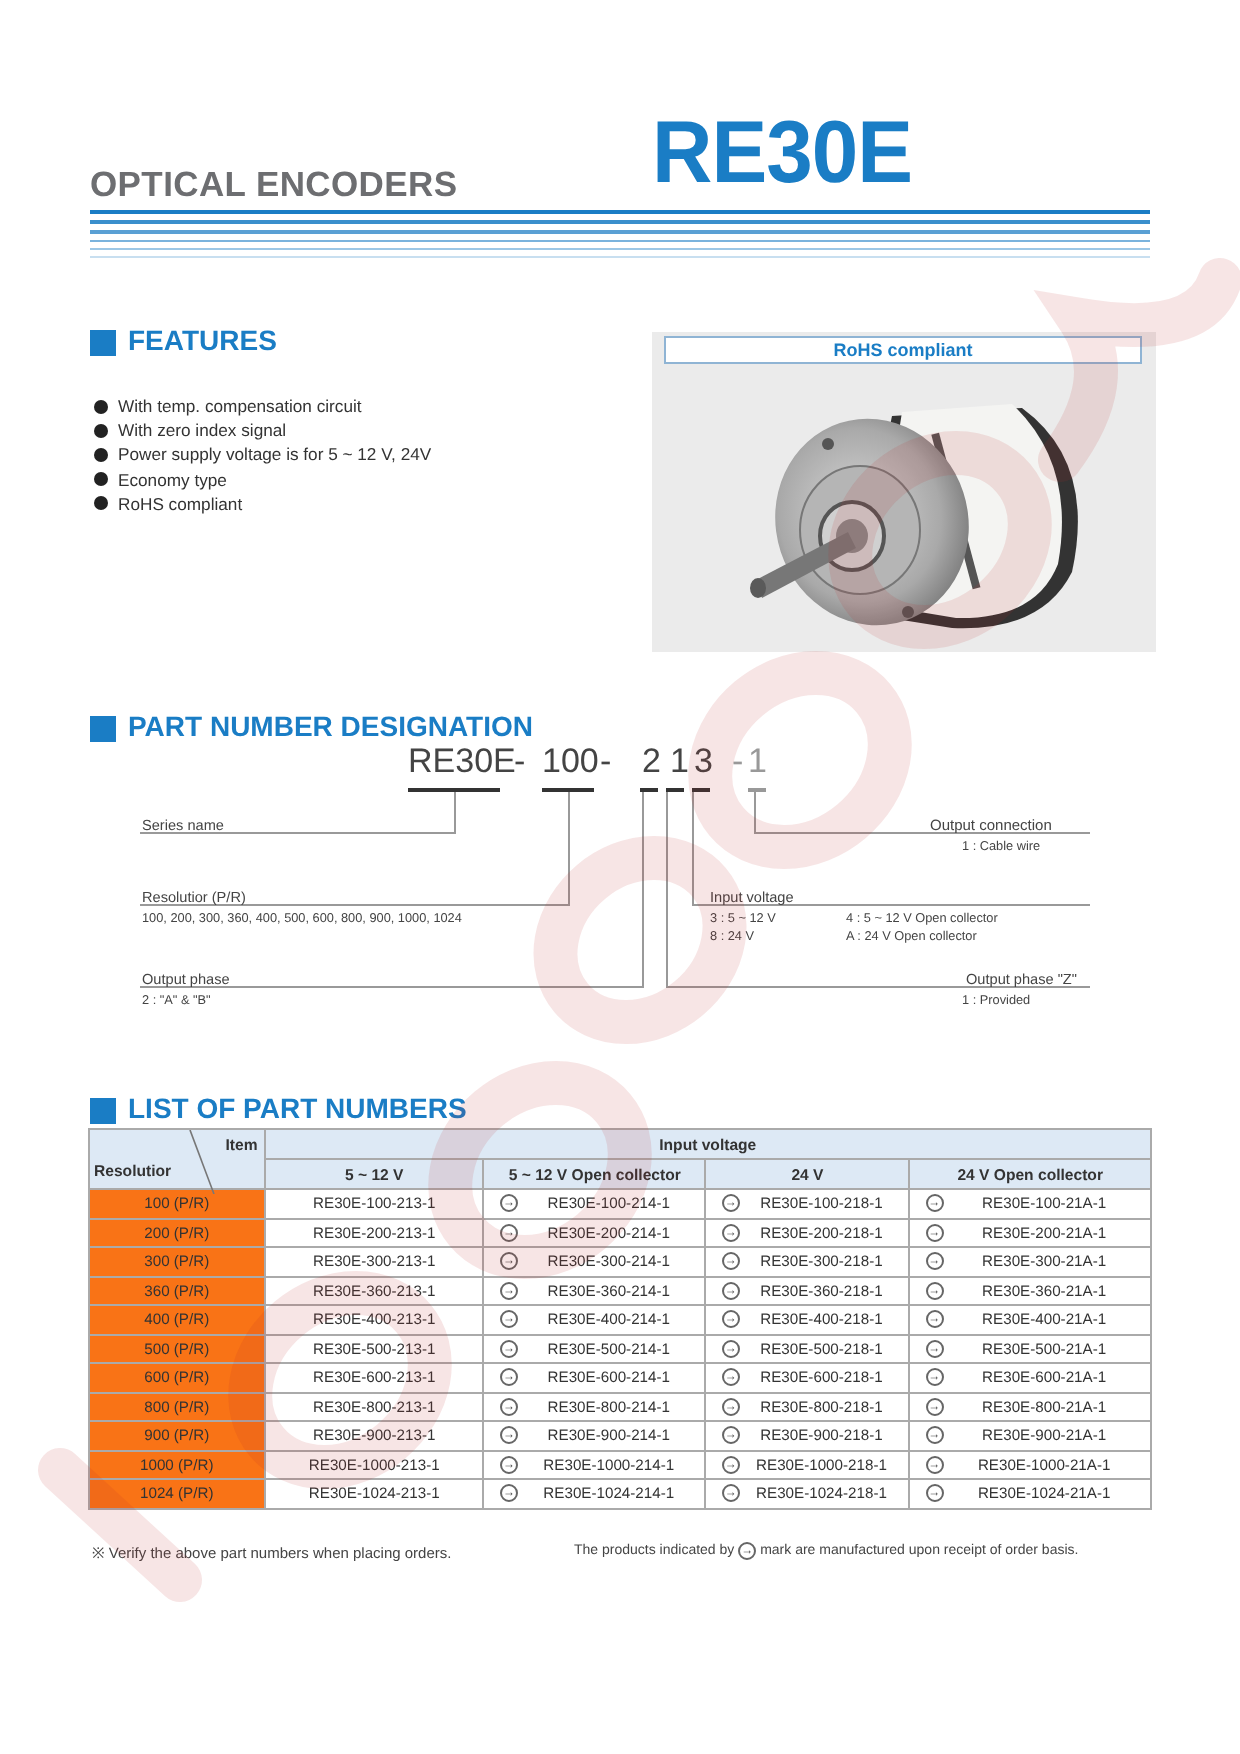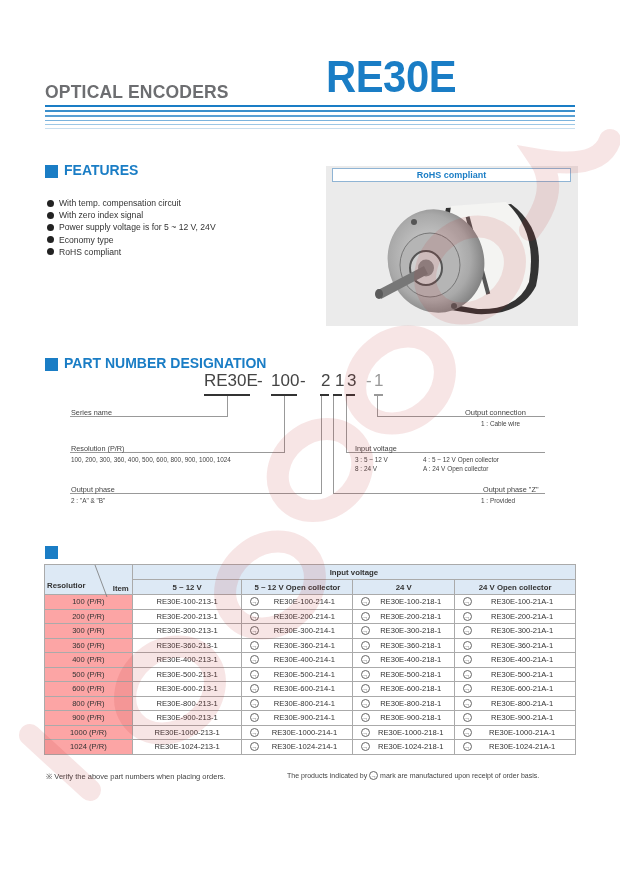--- a/index.html
+++ b/index.html
@@ -24,21 +24,21 @@
 
   .pn-code { position: absolute; top: 371px; font-size: 17px; color: #444; }
   .pn-underline { position: absolute; height: 1.5px; background: #333; }
   .line { position: absolute; background: #999; }
   .lbl { position: absolute; font-size: 7.3px; color: #444; }
   .lbl-s { position: absolute; font-size: 6.4px; color: #444; }
 
   table.parts { position: absolute; left: 44px; top: 564px; width: 532px; border-collapse: collapse; font-size: 7.6px; color: #333; border: 1.5px solid #333; }
   table.parts td, table.parts th { border: 1px solid #aaa; text-align: center; height: 14.5px; padding: 0; font-weight: normal; }
   table.parts th { background: #dde9f5; font-weight: bold; font-size: 7.8px; }
-  table.parts td.res { background: #fca5a5; }
+  table.parts td.res { background: #f97316; }
   .th-corner { position: relative; height: 30px !important; }
   .mark { display: inline-block; width: 9px; height: 9px; border: 0.8px solid #666; border-radius: 50%; font-size: 6px; line-height: 8px; text-align: center; color: #444; }
   .cell-mark { display: flex; align-items: flex-start; }
   .cell-mark .mk { width: 24px; display: flex; justify-content: center; }
   .cell-mark .pn { flex: 1; text-align: center; padding-right: 10px; }
 
   .note-left { position: absolute; left: 46px; top: 771px; font-size: 7.5px; color: #444; }
   .note-right { position: absolute; left: 287px; top: 771px; font-size: 7px; color: #444; }
 
   .watermark { position: absolute; left: 0; top: 0; width: 620px; height: 877px; pointer-events: none; }
@@ -149,53 +149,54 @@
 <div class="line" style="left:333px;top:493px;width:212px;height:1px"></div>
 <div class="line" style="left:346px;top:396px;width:1px;height:57px"></div>
 <div class="line" style="left:346px;top:452px;width:199px;height:1px"></div>
 <div class="line" style="left:377px;top:396px;width:1px;height:20px"></div>
 <div class="line" style="left:377px;top:416px;width:168px;height:1px"></div>
 
 <div class="lbl" style="left:71px;top:408px">Series name</div>
 <div class="lbl" style="left:465px;top:408px;font-size:7.5px">Output connection</div>
 <div class="lbl-s" style="left:481px;top:420px">1 : Cable wire</div>
 
-<div class="lbl" style="left:71px;top:444px">Resolution (P/R)</div>
+<div class="lbl" style="left:71px;top:444px">Resolutior (P/R)</div>
 <div class="lbl-s" style="left:71px;top:456px">100, 200, 300, 360, 400, 500, 600, 800, 900, 1000, 1024</div>
 
 <div class="lbl" style="left:355px;top:444px">Input voltage</div>
 <div class="lbl-s" style="left:355px;top:456px">3 : 5 ~ 12 V</div>
 <div class="lbl-s" style="left:355px;top:465px">8 : 24 V</div>
 <div class="lbl-s" style="left:423px;top:456px">4 : 5 ~ 12 V Open collector</div>
 <div class="lbl-s" style="left:423px;top:465px">A : 24 V Open collector</div>
 
 <div class="lbl" style="left:71px;top:485px">Output phase</div>
 <div class="lbl-s" style="left:71px;top:497px">2 : "A" &amp; "B"</div>
 <div class="lbl" style="left:483px;top:485px">Output phase "Z"</div>
 <div class="lbl-s" style="left:481px;top:497px">1 : Provided</div>
 
 <div class="sec-title" style="top:546px">
   <span class="sec-square"></span>
+  <span>LIST OF PART NUMBERS</span>
 </div>
 
 <table class="parts">
   <colgroup>
     <col style="width:88px">
       <col style="width:110px">
       <col style="width:111px">
       <col style="width:102px">
       <col style="width:121px">
   </colgroup>
   <tbody>
       <tr>
     <th rowspan="2" class="th-corner" style="position:relative;height:32px">
       <svg width="88" height="32" style="position:absolute;left:0;top:0">
             <line x1="50" y1="0" x2="62" y2="32" stroke="#777" stroke-width="0.8"></line>
           </svg>
-      <span style="position:absolute;right:3px;top:19px">Item</span>
+      <span style="position:absolute;right:3px;top:3px">Item</span>
       <span style="position:absolute;left:2px;bottom:4px">Resolutior</span>
     </th>
     <th colspan="4">Input voltage</th>
   </tr>
   <tr>
     <th>5 ~ 12 V</th>
     <th>5 ~ 12 V Open collector</th>
     <th>24 V</th>
     <th>24 V Open collector</th>
   </tr>

